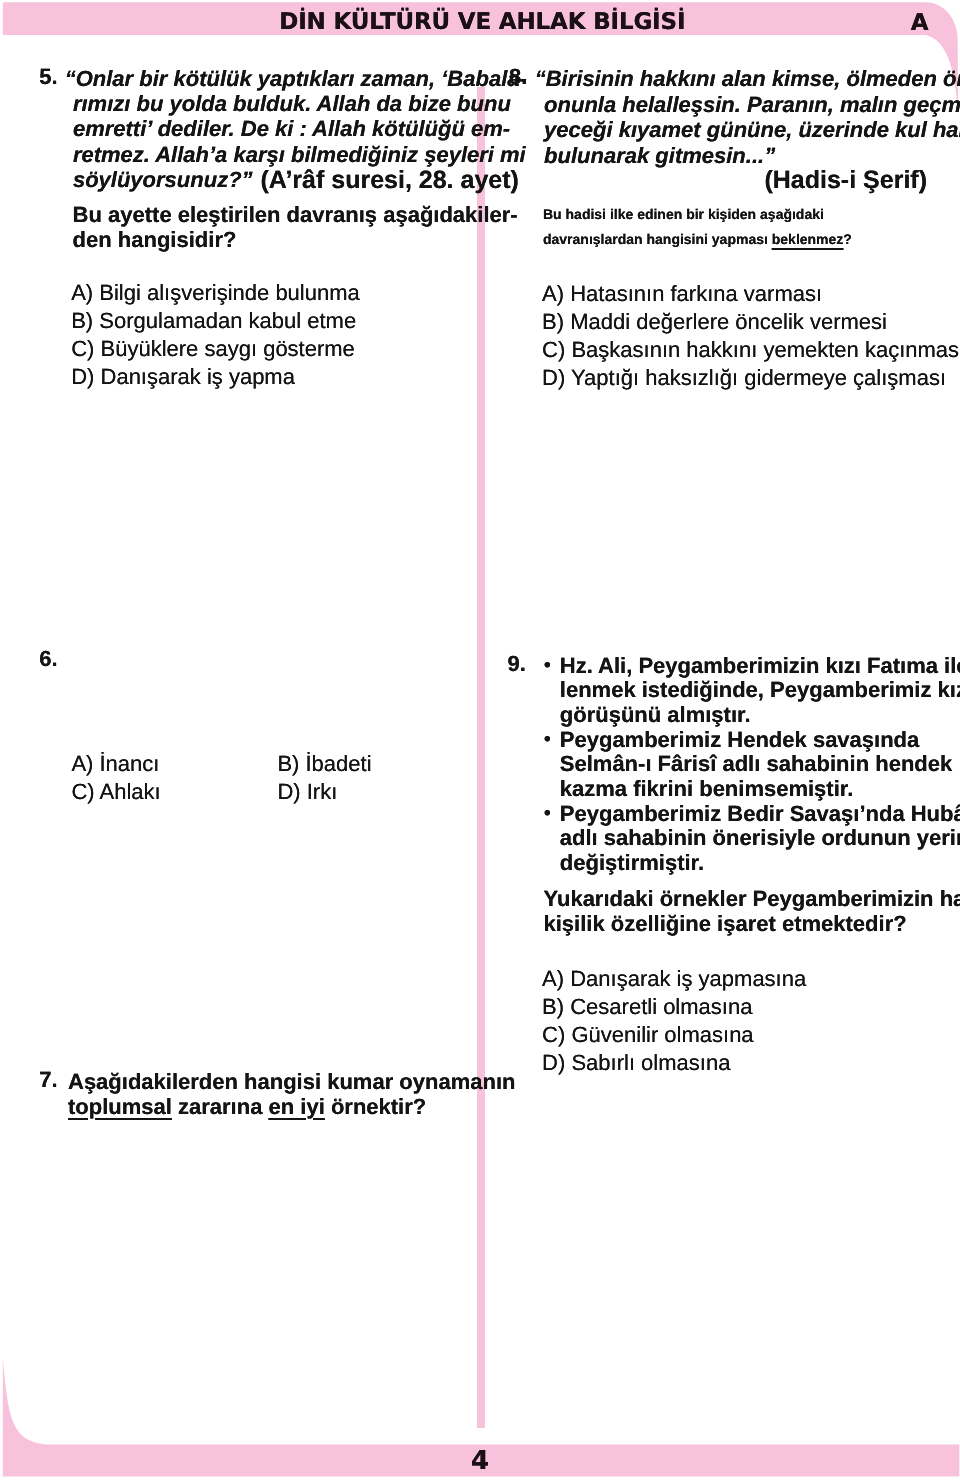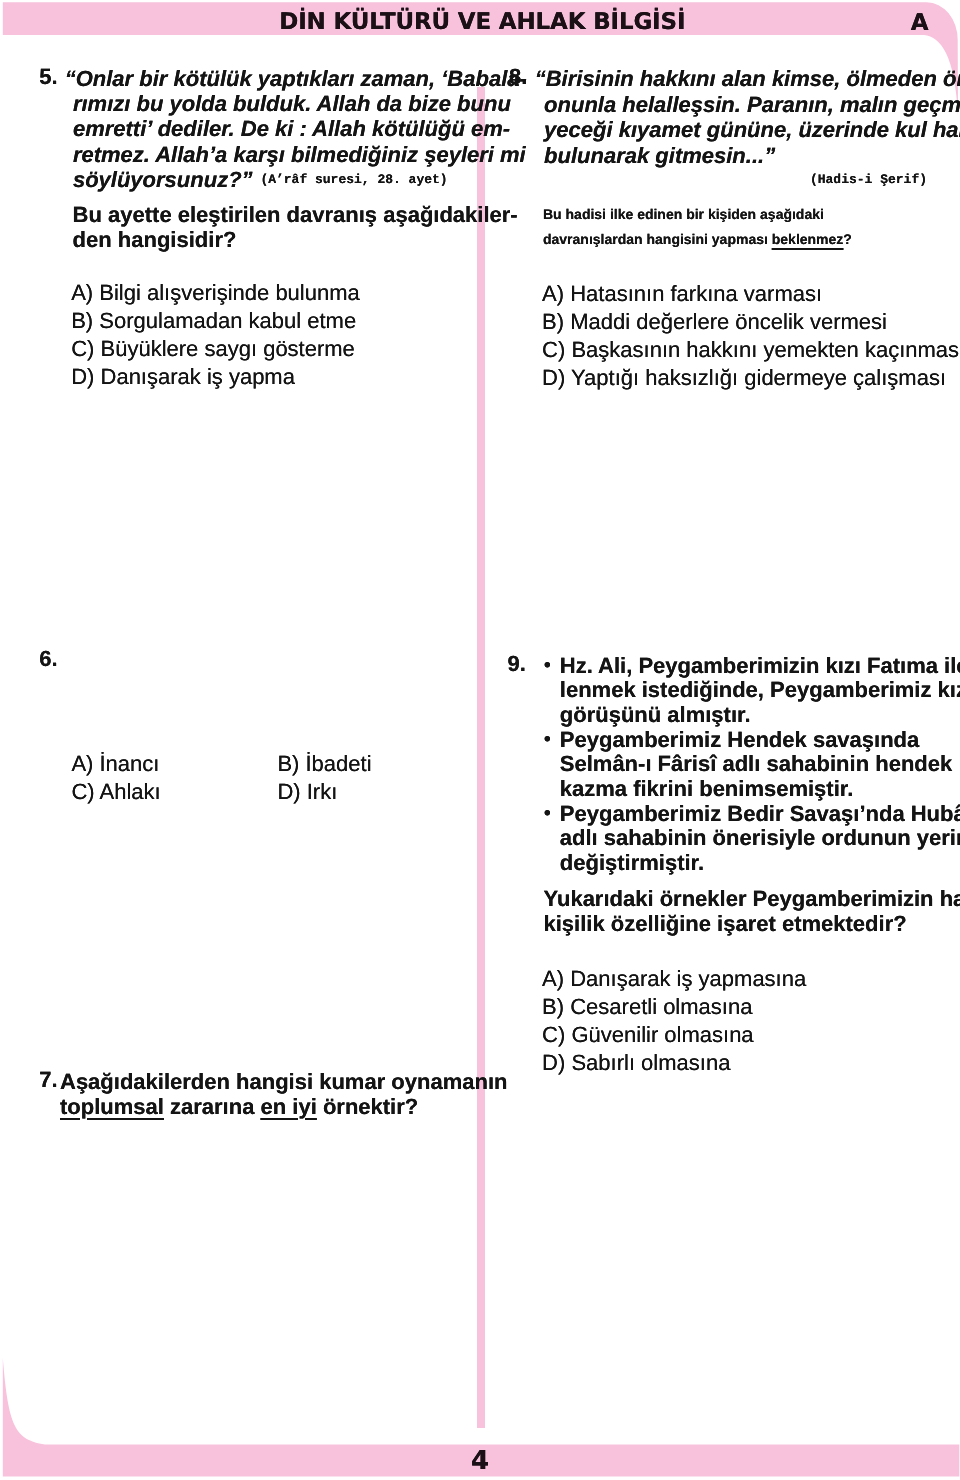--- a/index.html
+++ b/index.html
@@ -18,21 +18,21 @@
          font-family:"DejaVu Sans",sans-serif;font-weight:bold;font-size:23px;line-height:23px;color:#1b1016;}
   .pagenum{position:absolute;left:0;top:1447.8px;width:960px;text-align:center;
          font-family:"DejaVu Sans",sans-serif;font-weight:bold;font-size:26px;line-height:26px;color:#1b1016;}
   .qnum{position:absolute;font-weight:bold;font-size:22px;line-height:22px;}
   .blk{position:absolute;white-space:pre;font-size:22px;}
   .quote{font-weight:bold;font-style:italic;}
   .ask{font-weight:bold;line-height:24.9px;}
   .opts{line-height:28px;}
   .bullets{line-height:24.8px;font-weight:bold;}
   .bul{position:absolute;font-weight:bold;font-size:19px;line-height:24.8px;}
-  .src{position:absolute;font-weight:bold;font-size:13px;line-height:24.9px;text-align:right;font-family:Liberation Mono, monospace;}
+  .src{position:absolute;font-weight:bold;font-size:25px;line-height:24.9px;text-align:right;}
   u{text-underline-offset:3.8px;text-decoration-thickness:1.5px;}
 </style>
 </head>
 <body>
 
 <div class="page">
 
   <svg class="frame" viewBox="0 0 960 1480" xmlns="http://www.w3.org/2000/svg">
     <path fill="#f8c2dc" d="M2.8 2.3 H926.7 A31 37.6 0 0 1 957.7 40 L958 116 C955 55 941 37.2 924 35 L2.8 35 Z"></path>
     <path fill="#f8c2dc" d="M959.3 1476.6 H2.8 L2.8 1358 C8.5 1427.4 15 1439.4 45 1444.6 L959.3 1444.6 Z"></path>
@@ -58,21 +58,21 @@
 C) Büyüklere saygı gösterme
 D) Danışarak iş yapma</div>
 
   <div class="qnum" style="left:39.2px;top:648.0px">6.</div>
   <div class="blk opts" style="left:71.4px;top:750.0px">A) İnancı
 C) Ahlakı</div>
   <div class="blk opts" style="left:277.4px;top:750.0px">B) İbadeti
 D) Irkı</div>
 
   <div class="qnum" style="left:39.2px;top:1069.3px">7.</div>
-  <div class="blk ask" style="left:60px;top:1069.7px"><span>Aşağıdakilerden hangisi kumar oynamanın
+  <div class="blk ask" style="left:68px;top:1069.7px"><span>Aşağıdakilerden hangisi kumar oynamanın
 </span><u>toplumsal</u><span> zararına </span><u>en iyi</u><span> örnektir?</span></div>
 
   <div class="qnum" style="left:509.0px;top:66.2px">8.</div>
   <div class="blk quote" style="left:544.1px;top:66.1px;line-height:25.6px;text-indent:-9.4px">“Birisinin hakkını alan kimse, ölmeden önce
 onunla helalleşsin. Paranın, malın geçme-
 yeceği kıyamet gününe, üzerinde kul hakkı
 bulunarak gitmesin...”</div>
   <div class="src" style="left:600px;top:167.5px;width:327px">(Hadis-i Şerif)</div>
   <div class="blk ask" style="left:543px;top:201.6px;font-size:14px;line-height:25.6px"><span>Bu hadisi ilke edinen bir kişiden aşağıdaki
 davranışlardan hangisini yapması </span><u>beklenmez</u><span>?</span></div>

